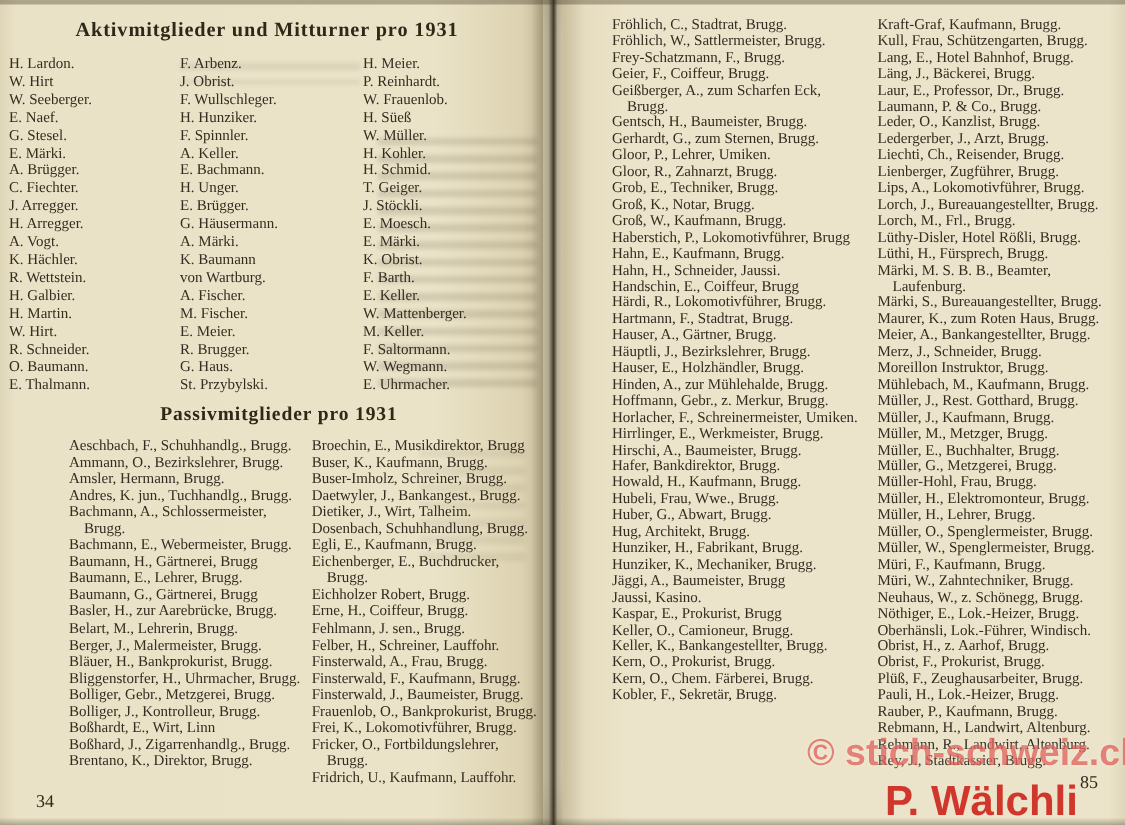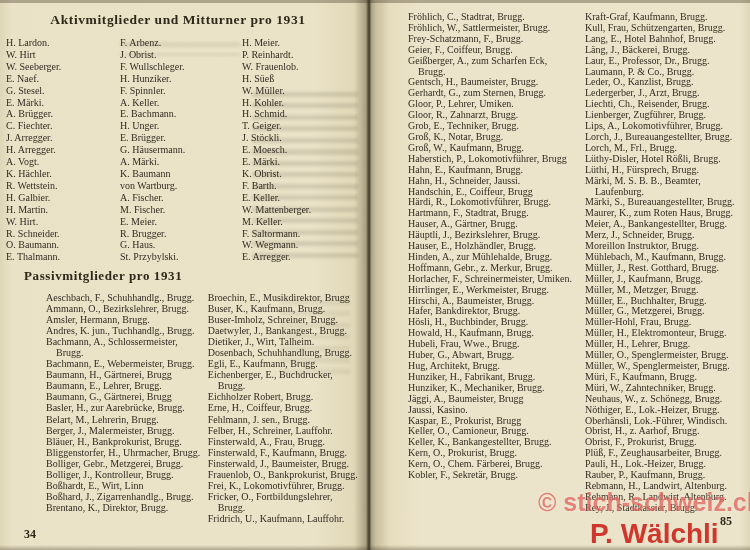--- a/index.html
+++ b/index.html
@@ -10,37 +10,36 @@
   }
   .spread{
     position:relative;width:750px;height:550px;
     background:linear-gradient(180deg,#e3dabd 0%, #eae2c6 4%, #eae2c6 94%, #d9d0b2 100%);
     color:#332c20;
   }
   
   .page-left{
     position:absolute;left:0;top:0;width:362px;height:550px;
     background:linear-gradient(90deg,#dfd6b8 0%, #eae2c7 3%, #ebe3c8 80%, #ddd3b2 96%, #c2b796 100%);
-    padding-left:28px;
   }
   .page-right{
     position:absolute;left:375px;top:0;width:375px;height:550px;
     background:linear-gradient(90deg,#c8bd9c 0%, #e6ddc0 4%, #ece4ca 12%, #ece4ca 97%, #e0d7ba 100%);
   }
   .gutter{
     position:absolute;left:354px;top:0;width:26px;height:550px;
     background:linear-gradient(90deg, rgba(60,50,30,0) 0%, rgba(70,60,38,0.35) 45%, rgba(35,28,15,0.85) 58%, rgba(70,60,38,0.30) 68%, rgba(60,50,30,0) 100%);
   }
   
   .main-title{
     position:absolute;left:0;top:12px;width:356px;text-align:center;
     font-weight:bold;font-size:13.5px;letter-spacing:0.6px;color:#2e2818;
   }
   .sub-title{
-    position:absolute;left:24px;top:268px;width:346px;text-align:left;
+    position:absolute;left:13px;top:268px;width:346px;text-align:center;
     font-weight:bold;font-size:13px;letter-spacing:0.6px;color:#2e2818;
   }
   
   .aktiv-cols{
     position:absolute;left:6px;top:37px;width:352px;display:flex;
   }
   .aktiv-col{font-size:10px;line-height:11.9px;}
   .aktiv-col.c0{width:114px;}
   .aktiv-col.c1{width:122px;}
   .aktiv-col.c2{width:112px;}
@@ -51,21 +50,21 @@
   .passiv-col{font-size:10px;line-height:11.05px;}
   .passiv-col.c0{width:168px;margin-right:6px;margin-left:40px;}
   .passiv-col.c1{width:162px;}
   
   .right-col{position:absolute;top:12px;font-size:10px;line-height:10.9px;}
   .right-col.c0{left:408px;width:165px;}
   .right-col.c1{left:585px;width:163px;}
   .entry{white-space:normal;}
   .hang .entry{padding-left:10px;text-indent:-10px;}
   
-  .pagenum{position:absolute;font-weight:bold;font-size:12px;color:#2e2818;}
+  .pagenum{position:absolute;font-weight:normal;font-size:12px;color:#2e2818;}
   .pagenum.left{left:24px;top:527px;}
   .pagenum.right{left:720px;top:514px;}
   
   .ghost{
     position:absolute;opacity:0.16;filter:blur(1.4px);
     background:repeating-linear-gradient(180deg, rgba(70,62,45,0.9) 0px, rgba(70,62,45,0.9) 5px, rgba(0,0,0,0) 5px, rgba(0,0,0,0) 11.5px);
   }
   .ghost.g1{left:252px;top:92px;width:106px;height:168px;}
   .ghost.g2{left:120px;top:42px;width:120px;height:14px;opacity:0.10;}
   .ghost.g3{left:280px;top:300px;width:70px;height:80px;opacity:0.08;}
@@ -158,21 +157,21 @@
           <div class="entry">J. Stöckli.</div>
           <div class="entry">E. Moesch.</div>
           <div class="entry">E. Märki.</div>
           <div class="entry">K. Obrist.</div>
           <div class="entry">F. Barth.</div>
           <div class="entry">E. Keller.</div>
           <div class="entry">W. Mattenberger.</div>
           <div class="entry">M. Keller.</div>
           <div class="entry">F. Saltormann.</div>
           <div class="entry">W. Wegmann.</div>
-          <div class="entry">E. Arregger.</div>
+          <div class="entry">E. Uhrmacher.</div>
         </div>
     </div>
 
     <div class="sub-title">Passivmitglieder pro 1931</div>
 
     <div class="passiv-cols hang">
       <div class="passiv-col c0">
           <div class="entry">Aeschbach, F., Schuhhandlg., Brugg.</div>
           <div class="entry">Ammann, O., Bezirkslehrer, Brugg.</div>
           <div class="entry">Amsler, Hermann, Brugg.</div>
@@ -244,21 +243,20 @@
       <div class="entry">Hartmann, F., Stadtrat, Brugg.</div>
       <div class="entry">Hauser, A., Gärtner, Brugg.</div>
       <div class="entry">Häuptli, J., Bezirkslehrer, Brugg.</div>
       <div class="entry">Hauser, E., Holzhändler, Brugg.</div>
       <div class="entry">Hinden, A., zur Mühlehalde, Brugg.</div>
       <div class="entry">Hoffmann, Gebr., z. Merkur, Brugg.</div>
       <div class="entry">Horlacher, F., Schreinermeister, Umiken.</div>
       <div class="entry">Hirrlinger, E., Werkmeister, Brugg.</div>
       <div class="entry">Hirschi, A., Baumeister, Brugg.</div>
       <div class="entry">Hafer, Bankdirektor, Brugg.</div>
-      <div class="entry">Hösli, H., Buchbinder, Brugg.</div>
       <div class="entry">Howald, H., Kaufmann, Brugg.</div>
       <div class="entry">Hubeli, Frau, Wwe., Brugg.</div>
       <div class="entry">Huber, G., Abwart, Brugg.</div>
       <div class="entry">Hug, Architekt, Brugg.</div>
       <div class="entry">Hunziker, H., Fabrikant, Brugg.</div>
       <div class="entry">Hunziker, K., Mechaniker, Brugg.</div>
       <div class="entry">Jäggi, A., Baumeister, Brugg</div>
       <div class="entry">Jaussi, Kasino.</div>
       <div class="entry">Kaspar, E., Prokurist, Brugg</div>
       <div class="entry">Keller, O., Camioneur, Brugg.</div>

